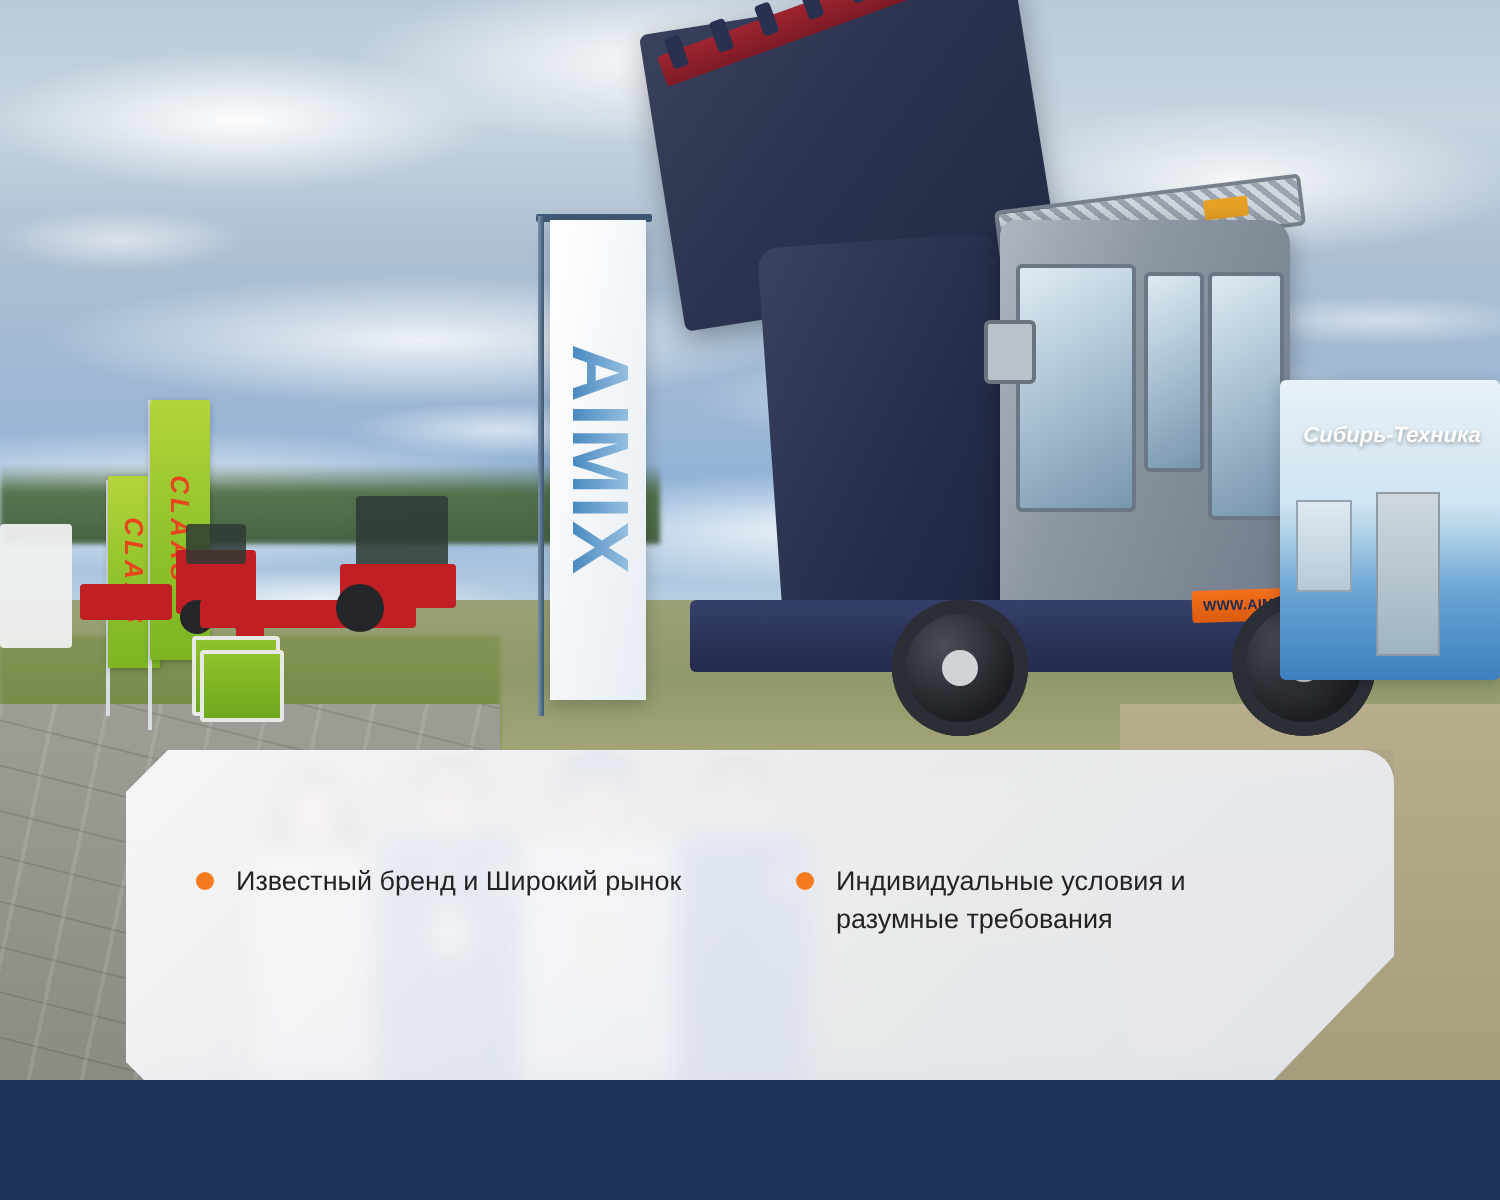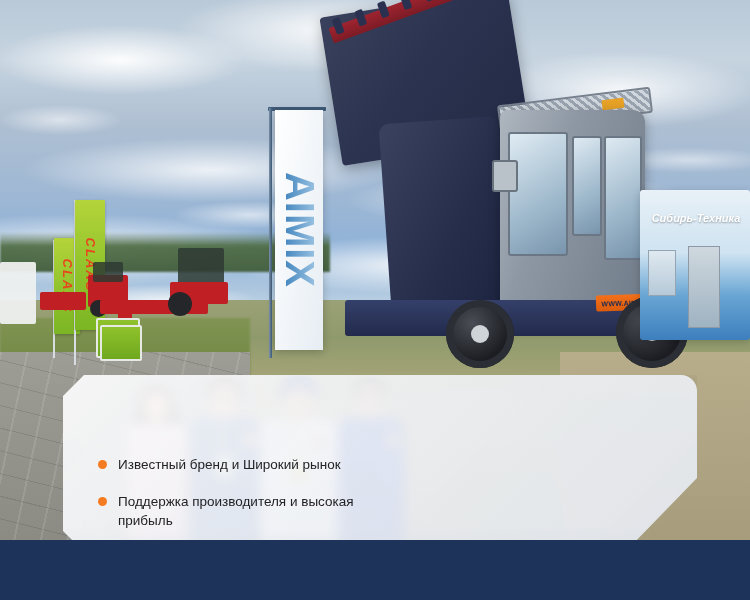--- a/index.html
+++ b/index.html
@@ -171,21 +171,21 @@
     border-radius:0 16px 0 0;
     box-shadow:0 6px 22px rgba(0,0,0,.18);
     clip-path:polygon(21px 0, 100% 0, 100% 103px, 569px 170px, 14px 170px, 0 156px, 0 21px);
   }
   .card-inner{position:absolute;left:0;top:0;right:0;bottom:0;}
   .title{
     position:absolute;left:35px;top:20px;
     font-size:30px;font-weight:bold;color:#0c0c0e;letter-spacing:-.4px;
     font-family:"Liberation Sans","DejaVu Sans",sans-serif;
   }
-  .cols{position:absolute;left:35px;top:80px;width:585px;display:flex;}
+  .cols{position:absolute;left:35px;top:56px;width:585px;display:flex;}
   .col{display:flex;flex-direction:column;gap:18px;}
   .col.left{width:300px;}
   .col.right{width:250px;}
   .bullet-row{display:flex;gap:11px;align-items:flex-start;}
   .dot{width:9px;height:9px;border-radius:50%;background:#f47b20;flex:0 0 9px;margin-top:5px;}
   .btext{font-size:13.5px;line-height:19px;color:#232326;font-family:"Liberation Sans","DejaVu Sans",sans-serif;}
 
   .bottombar{position:absolute;left:0;top:540px;width:750px;height:60px;background:#1d3359;}
 </style>
 </head>
@@ -306,23 +306,25 @@
   </div>
 
   <div class="card">
     <div class="card-inner">
       <div class="cols">
         <div class="col left">
           <div class="bullet-row">
             <span class="dot"></span>
             <span class="btext">Известный бренд и Широкий рынок</span>
           </div>
+        </div>
+        <div class="col right">
           <div class="bullet-row">
             <span class="dot"></span>
-            <span class="btext">Поддержка производителя и высокая прибыль</span>
+            <span class="btext">Индивидуальные условия и разумные требования</span>
           </div>
         </div>
       </div>
     </div>
   </div>
 
   <div class="bottombar"></div>
 </div>
 
 </body></html>

